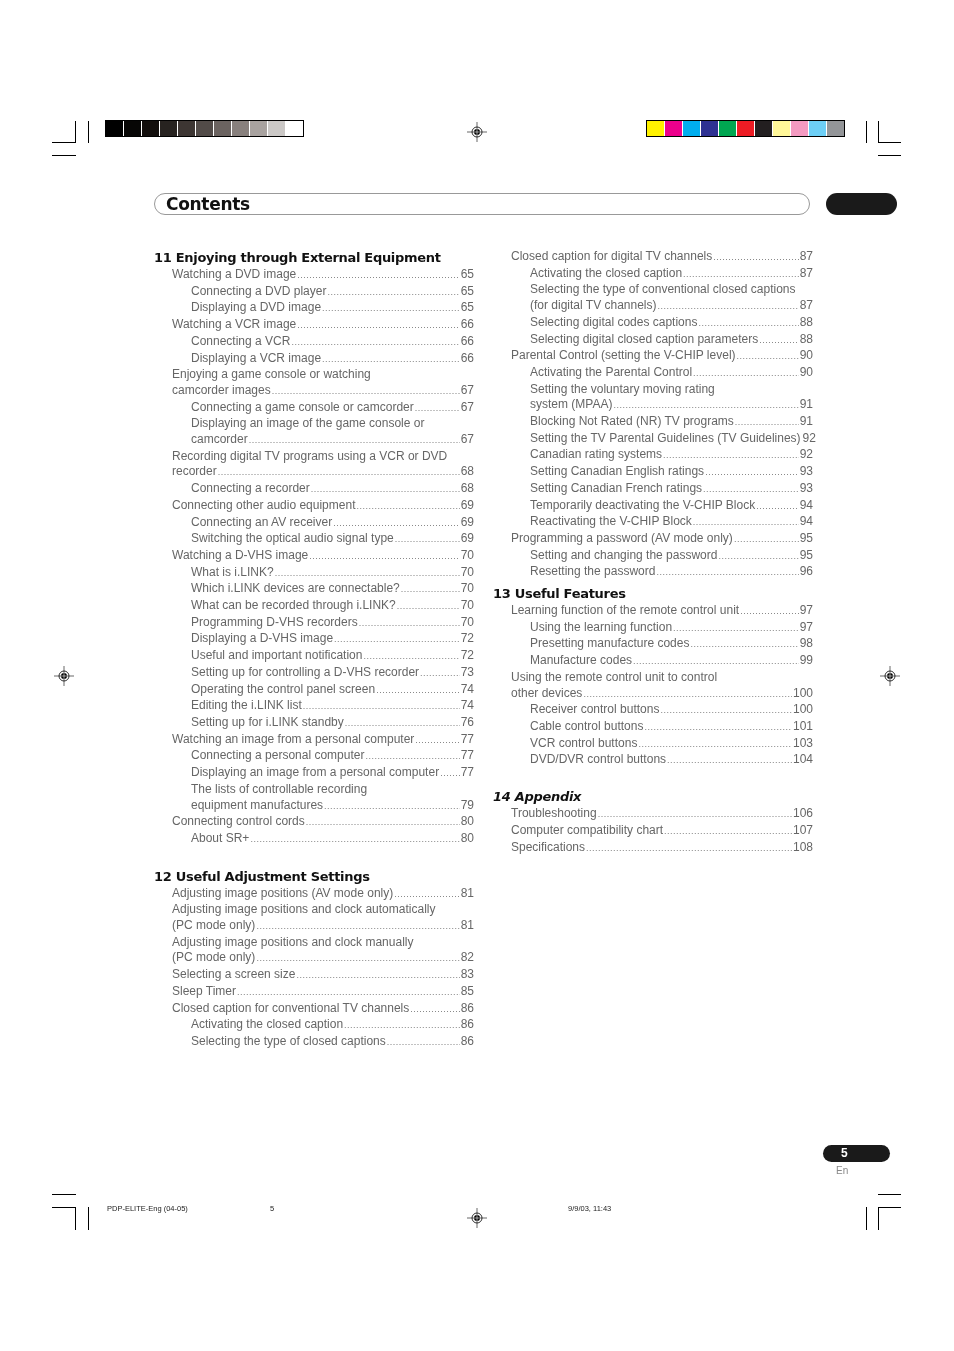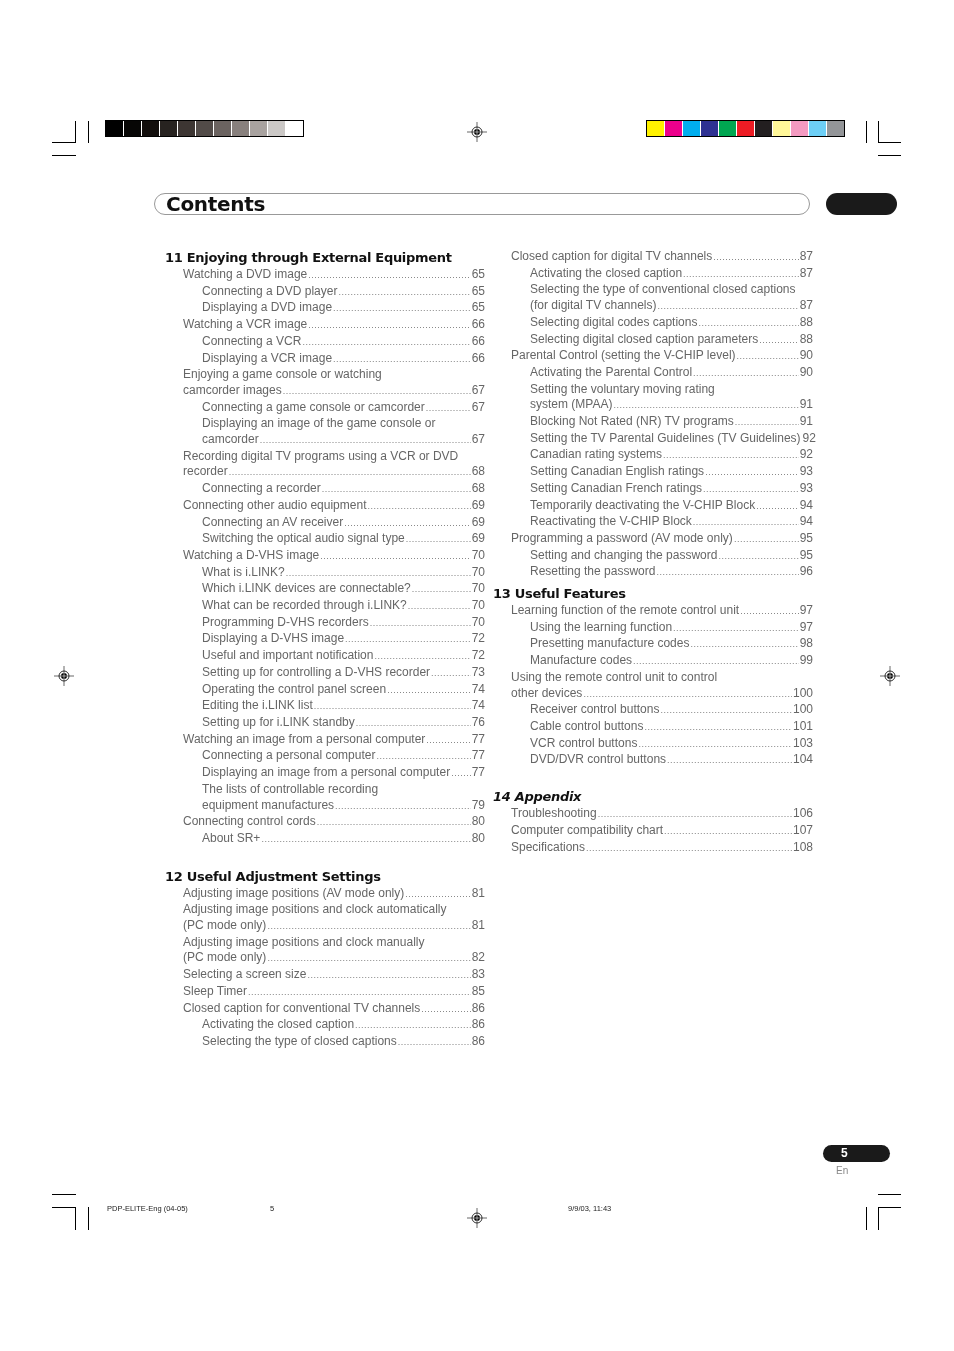--- a/index.html
+++ b/index.html
@@ -4,21 +4,21 @@
 <style>
   html, body { margin: 0; padding: 0; }
   body { width: 954px; height: 1351px; background: #ffffff; position: relative; overflow: hidden; font-family: "Liberation Sans", sans-serif; color: #777; }
   .hline { position: absolute; height: 1px; background: #000; }
   .vline { position: absolute; width: 1px; background: #000; }
   .swatch-row { position: absolute; display: flex; border: 1px solid #000; }
   .swatch { width: 17px; height: 15px; border-right: 1px solid #fff; }
   .swatch:last-child { border-right: none; }
   .reg { position: absolute; width: 20px; height: 20px; }
   .title-bar { position: absolute; left: 154px; top: 193px; width: 654px; height: 20px; border: 1px solid #999; border-radius: 11px; }
-  .title-text { position: absolute; left: 11px; top: 0px; font-size: 20px; font-weight: bold; color: #111; font-family: "DejaVu Sans", sans-serif; letter-spacing: -0.3px; line-height: 20px; }
+  .title-text { position: absolute; left: 11px; top: 0px; font-size: 17px; font-weight: bold; color: #111; font-family: "DejaVu Sans", sans-serif; letter-spacing: -0.3px; line-height: 20px; }
   .black-pill { position: absolute; left: 826px; top: 193px; width: 71px; height: 22px; background: #1a1a1a; border-radius: 11px; }
   .col { position: absolute; width: 320px; }
   .sec-head { font-family: "DejaVu Sans", sans-serif; font-weight: bold; font-size: 13px; color: #111; height: 18px; line-height: 18px; letter-spacing: -0.3px; }
   .entry { font-size: 12px; line-height: 15.7px; color: #666; position: relative; }
   .entry .row { display: flex; align-items: baseline; }
   .entry .lbl { white-space: nowrap; }
   .entry .dots { flex: 1; overflow: hidden; white-space: nowrap; color: #777; margin: 0 1px; }
   .entry .dots::after { content: "....................................................................................................................................................................."; letter-spacing: 0.5px; font-size: 9px; }
   .entry .pg { white-space: nowrap; }
   .lv1 { padding-left: 18px; }
@@ -104,21 +104,21 @@
     <circle cx="10" cy="10" r="3" fill="#000"></circle>
     <line x1="7" y1="10" x2="13" y2="10" stroke="#fff" stroke-width="0.6"></line>
     <line x1="10" y1="7" x2="10" y2="13" stroke="#fff" stroke-width="0.6"></line>
   </svg>
 
 <div class="title-bar">
   <span class="title-text">Contents</span>
 </div>
 <div class="black-pill"></div>
 
-<div class="col" id="left-col" style="left:165px; top:249px;">
+<div class="col" id="left-col" style="left:154px; top:249px;">
     <div class="sec-head">11 Enjoying through External Equipment</div>
     <div class="entry lv1">
       <div class="row">
         <span class="lbl">Watching a DVD image</span>
         <span class="dots"></span>
         <span class="pg">65</span>
       </div>
     </div>
     <div class="entry lv2">
       <div class="row">

